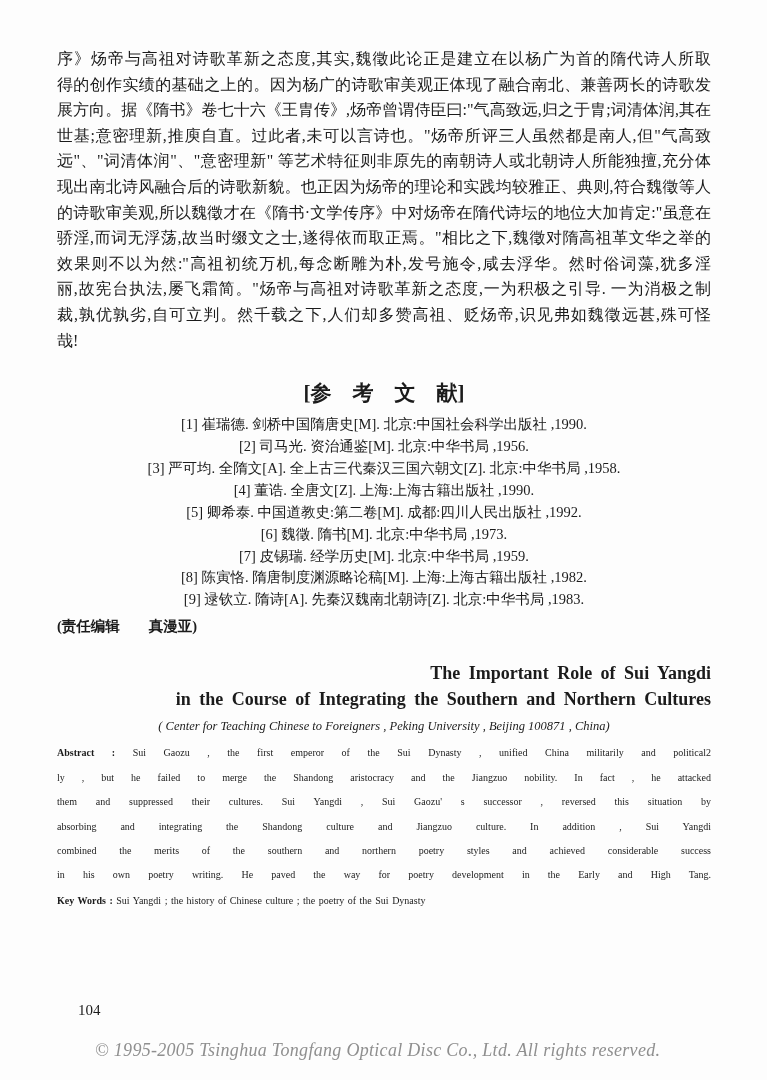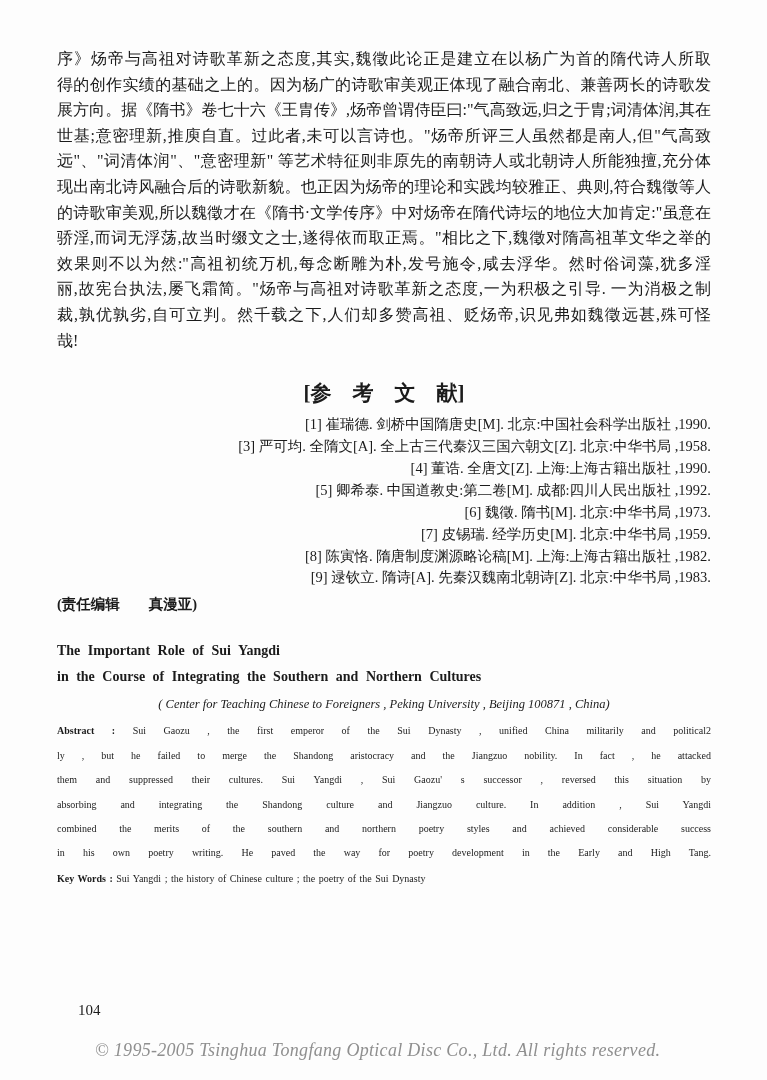--- a/index.html
+++ b/index.html
@@ -30,34 +30,34 @@
     margin-top: 30px;
     text-align: center;
     font-weight: bold;
     font-size: 21px;
     line-height: 20px;
   }
   .refs-list { margin-top: 11px; }
   .ref-item {
     font-size: 14.5px;
     line-height: 21.9px;
-    text-align: right;
+    text-align: center;
   }
   .editor-note {
     margin-top: 5px;
     font-weight: bold;
     font-size: 14.5px;
     line-height: 20px;
     padding-right: 2px;
   }
   
   .en-title {
-    text-align: left;
+    text-align: right;
     font-weight: bold;
-    font-size: 14px;
+    font-size: 18px;
     line-height: 26px;
     word-spacing: 4px;
   }
   .en-title.first { margin-top: 24px; }
   .en-title.second { }
   .en-author {
     text-align: center;
     font-size: 15px;
     line-height: 22px;
     margin-top: 4px;
@@ -117,20 +117,21 @@
       <div class="cn-line">效果则不以为然:"高祖初统万机,每念断雕为朴,发号施令,咸去浮华。然时俗词藻,犹多淫</div>
       <div class="cn-line">丽,故宪台执法,屡飞霜简。"炀帝与高祖对诗歌革新之态度,一为积极之引导. 一为消极之制</div>
       <div class="cn-line">裁,孰优孰劣,自可立判。然千载之下,人们却多赞高祖、贬炀帝,识见弗如魏徵远甚,殊可怪</div>
       <div class="cn-line">哉!</div>
     </div>
 
   <div class="refs-header">[参　考　文　献]</div>
 
   <div class="refs-list">
       <div class="ref-item">[1] 崔瑞德. 剑桥中国隋唐史[M]. 北京:中国社会科学出版社 ,1990.</div>
+      <div class="ref-item">[2] 司马光. 资治通鉴[M]. 北京:中华书局 ,1956.</div>
       <div class="ref-item">[3] 严可均. 全隋文[A]. 全上古三代秦汉三国六朝文[Z]. 北京:中华书局 ,1958.</div>
       <div class="ref-item">[4] 董诰. 全唐文[Z]. 上海:上海古籍出版社 ,1990.</div>
       <div class="ref-item">[5] 卿希泰. 中国道教史:第二卷[M]. 成都:四川人民出版社 ,1992.</div>
       <div class="ref-item">[6] 魏徵. 隋书[M]. 北京:中华书局 ,1973.</div>
       <div class="ref-item">[7] 皮锡瑞. 经学历史[M]. 北京:中华书局 ,1959.</div>
       <div class="ref-item">[8] 陈寅恪. 隋唐制度渊源略论稿[M]. 上海:上海古籍出版社 ,1982.</div>
       <div class="ref-item">[9] 逯钦立. 隋诗[A]. 先秦汉魏南北朝诗[Z]. 北京:中华书局 ,1983.</div>
     </div>
 
   <div class="editor-note">(责任编辑　　真漫亚)</div>

